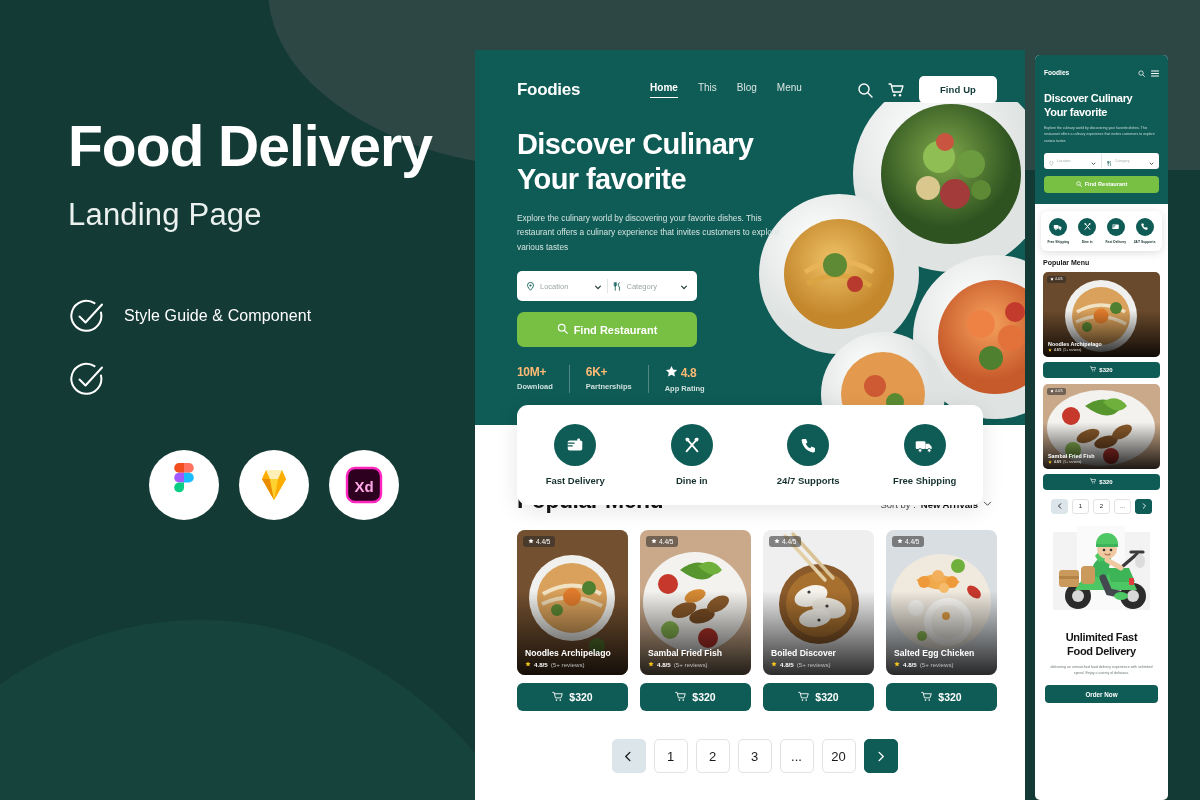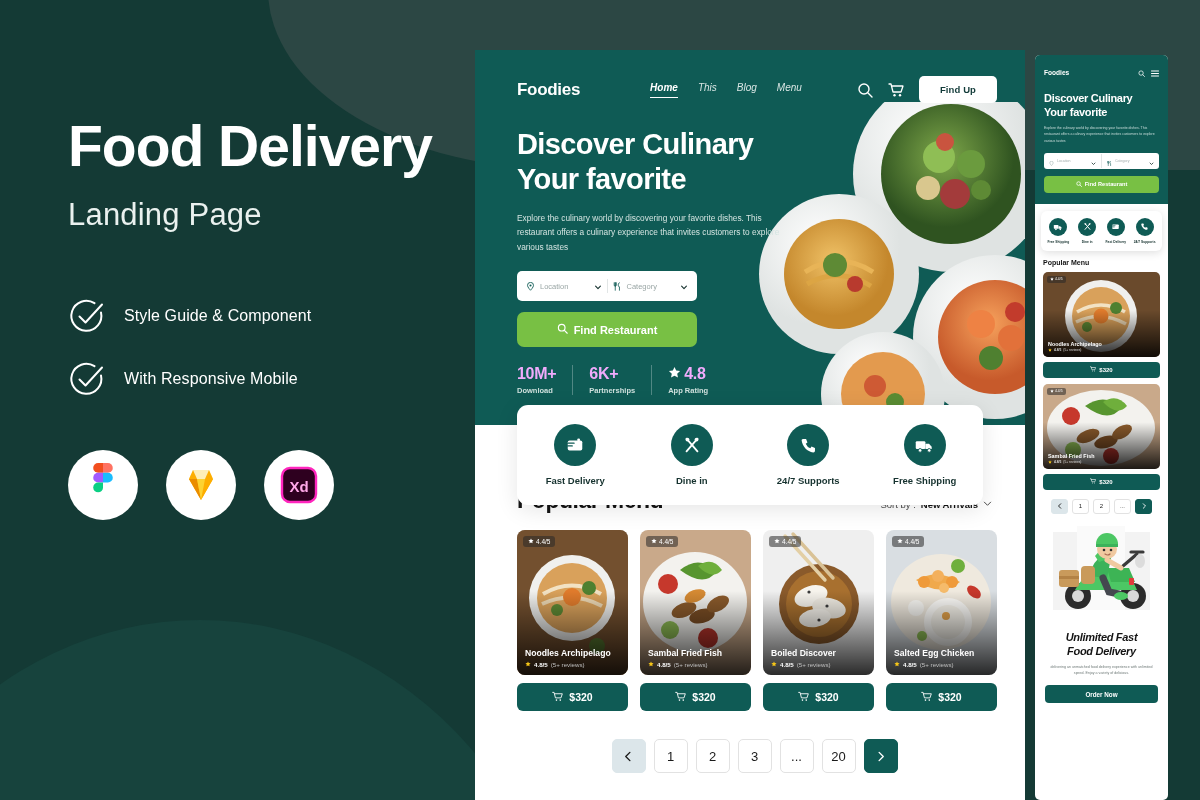--- a/index.html
+++ b/index.html
@@ -39,21 +39,21 @@
     margin-top: 22px; letter-spacing: .2px;
   }
   .feature-list { margin-top: 64px; }
   .feature-row {
     display: flex; align-items: center; gap: 18px; margin-bottom: 25px;
   }
   .check-icon { flex: 0 0 auto; width: 38px; height: 38px; }
   .feature-label {
     font-size: 16px; color: #FFFFFF; font-weight: 400; letter-spacing: .1px;
   }
-  .logo-row { display: flex; gap: 28px; margin-top: 52px; }
+  .logo-row { display: flex; gap: 20px; margin-top: 52px; justify-content: center; }
   .logo-badge {
     width: 70px; height: 70px; border-radius: 50%;
     background: #FFFFFF; display: flex; align-items: center; justify-content: center;
   }
 
   
   .desktop {
     position: absolute; left: 475px; top: 50px;
     width: 550px; height: 750px;
     background: #FFFFFF; overflow: hidden;
@@ -65,21 +65,21 @@
   .hero-food {
     position: absolute; right: -48px; top: 52px; width: 330px; height: 330px;
   }
   .navbar {
     position: relative; z-index: 5;
     display: flex; align-items: center; padding: 26px 28px 0 42px;
   }
   .brand { font-size: 17px; font-weight: 700; color: #FFFFFF; letter-spacing: -.3px; }
   .nav-links { display: flex; gap: 20px; margin-left: 70px; }
   .nav-link {
-    font-size: 10px; color: #D9E6E4; padding-bottom: 4px; font-weight: 400; font-style: italic;
+    font-size: 10px; color: #D9E6E4; padding-bottom: 4px; font-weight: 400;
   }
   .nav-link.active { color: #FFFFFF; font-weight: 700; border-bottom: 1.5px solid #FFFFFF; }
   .nav-right { margin-left: auto; display: flex; align-items: center; gap: 15px; }
   .icon-btn { width: 16px; height: 16px; display: block; }
   .signup-btn {
     background: #FFFFFF; color: #123B39; font-size: 9.5px; font-weight: 700;
     border-radius: 5px; padding: 8px 21px; border: none; letter-spacing: .1px;
   }
   .hero-body { position: relative; z-index: 4; padding: 24px 0 0 42px; width: 330px; }
   .hero-title {
@@ -99,21 +99,21 @@
   .find-btn {
     margin-top: 11px; width: 180px; height: 35px; background: #78C044;
     border: none; border-radius: 7px; color: #FFFFFF; font-size: 11px; font-weight: 700;
     display: flex; align-items: center; justify-content: center; gap: 6px;
   }
   .stats { margin-top: 18px; display: flex; align-items: stretch; }
   .stat { padding: 0 16px; }
   .stat:first-child { padding-left: 0; }
   .stat-divider { width: 1px; background: rgba(255,255,255,.28); }
   .stat-value {
-    font-size: 16px; font-weight: 700; color: #f0abfc; display: flex;
+    font-size: 12px; font-weight: 700; color: #fdba74; display: flex;
     align-items: center; gap: 3px; letter-spacing: -.3px;
   }
   .stat-label { font-size: 7.5px; color: #CFE0DD; margin-top: 3px; font-weight: 600; }
 
   .feature-card {
     position: absolute; left: 42px; top: 355px; width: 466px; height: 100px;
     background: #FFFFFF; border-radius: 11px;
     box-shadow: 0 5px 22px rgba(0,0,0,.10);
     display: flex; align-items: center; z-index: 8;
   }
@@ -218,21 +218,21 @@
   }
   .m-pagination { display: flex; justify-content: center; gap: 4px; margin-top: 9px; }
   .m-page-btn {
     width: 17px; height: 15px; border-radius: 3px; border: 1px solid #E2E2E2;
     background: #FFFFFF; color: #1A1A1A; font-size: 6px;
     display: flex; align-items: center; justify-content: center;
   }
   .m-page-btn.prev { background: #DCE6EA; border-color: #DCE6EA; }
   .m-page-btn.next { background: #0F5B55; border-color: #0F5B55; color: #FFFFFF; }
   .m-promo { padding: 12px 10px 0 10px; text-align: center; }
-  .m-promo-title { margin-top: 7px; font-size: 11px; font-weight: 700; color: #141414; line-height: 1.28; letter-spacing: -.3px; font-style: italic; }
+  .m-promo-title { margin-top: 7px; font-size: 11px; font-weight: 700; color: #141414; line-height: 1.28; letter-spacing: -.3px; }
   .m-promo-desc { margin-top: 6px; font-size: 3.6px; color: #6E7977; line-height: 1.7; }
   .m-order-btn {
     margin-top: 9px; width: 100%; height: 18px; background: #0F5B55; border: none;
     border-radius: 4px; color: #FFFFFF; font-size: 6.3px; font-weight: 700;
   }
   .star-y { color: #F5C518; }
 </style>
 </head>
 <body>
 
@@ -254,21 +254,20 @@
         </span>
         <span class="feature-label">Style Guide &amp; Component</span>
       </div>
       <div class="feature-row">
         <span class="check-icon">
           <svg width="38" height="38" viewBox="0 0 38 38" fill="none">
               <path d="M33 15.5A15 15 0 1 1 26.5 6.2" stroke="#fff" stroke-width="2" stroke-linecap="round"></path>
               <path d="M11.5 19.5 17.5 25.5 34 7.5" stroke="#fff" stroke-width="2" stroke-linecap="round" stroke-linejoin="round"></path>
             </svg>
         </span>
-        <span class="feature-label">With Responsive Mobile</span>
       </div>
     </div>
 
     <div class="logo-row">
       <span class="logo-badge">
         <svg width="30" height="44" viewBox="0 0 24 36">
           <path d="M12 0H8a4 4 0 0 0 0 8h4V0z" fill="#F24E1E"></path>
           <path d="M12 0h4a4 4 0 0 1 0 8h-4V0z" fill="#FF7262"></path>
           <path d="M12 8H8a4 4 0 0 0 0 8h4V8z" fill="#A259FF"></path>
           <path d="M12 8h4a4 4 0 0 1 0 8h-4V8z" fill="#1ABCFE"></path>

